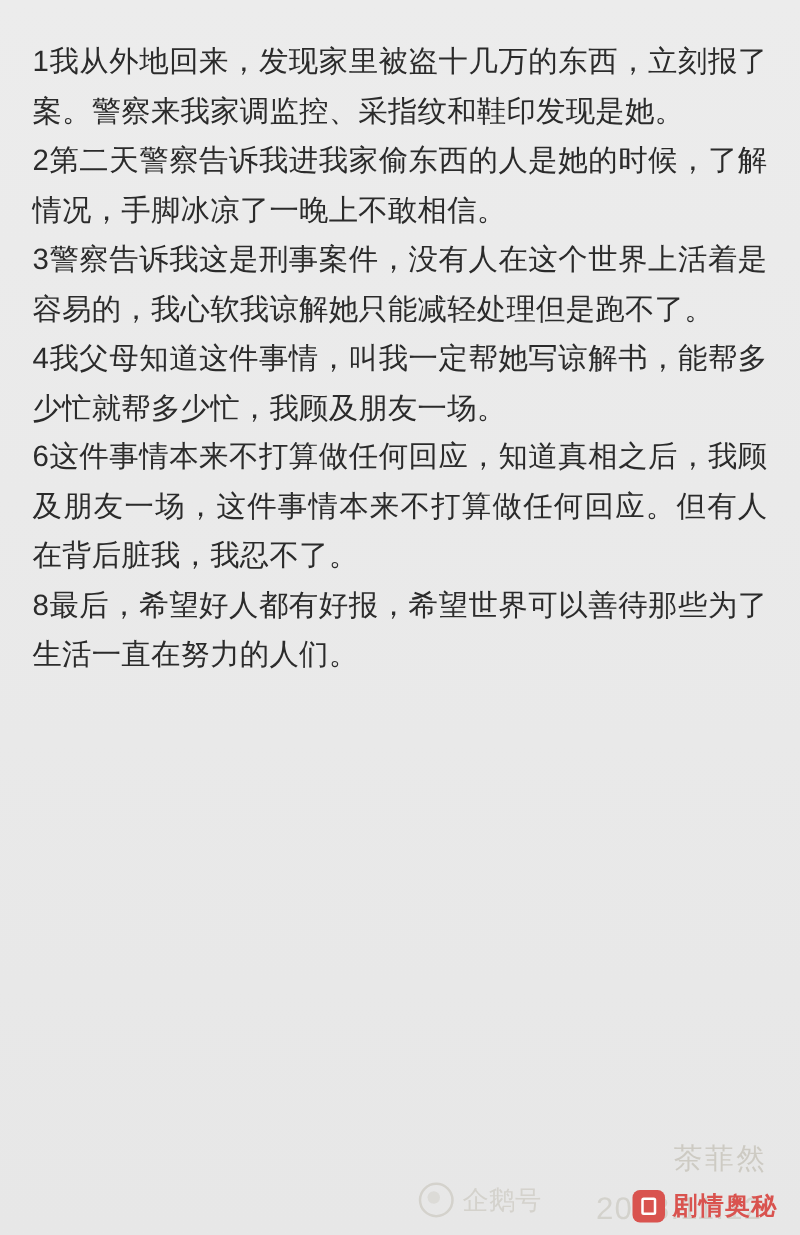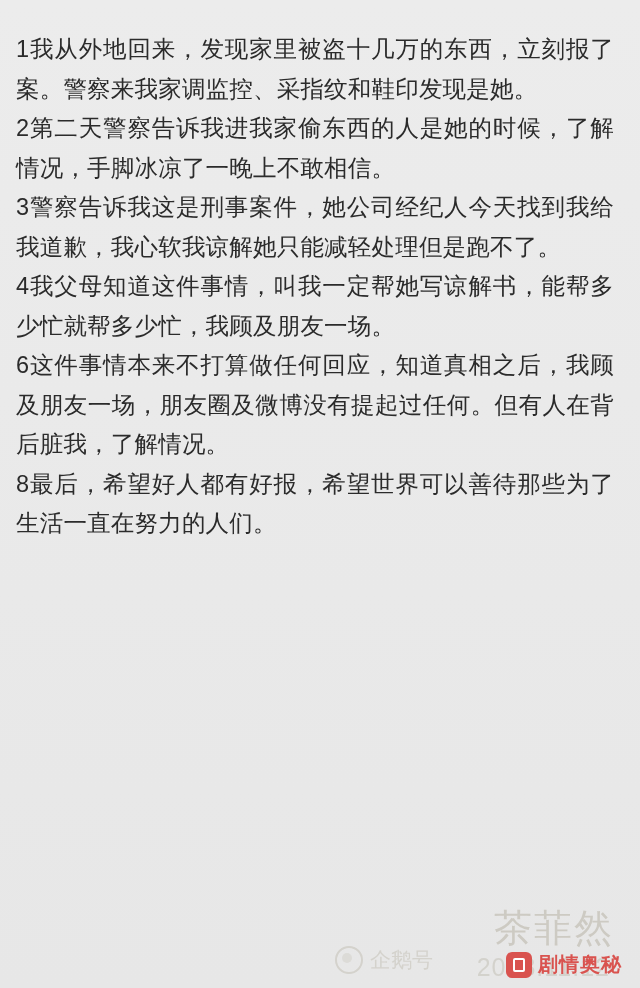--- a/index.html
+++ b/index.html
@@ -12,21 +12,21 @@
     background: #ebebeb;
     font-family: "Liberation Sans", sans-serif;
     overflow: hidden;
   }
   .page {
     position: relative;
     width: 640px;
     height: 988px;
     background: linear-gradient(180deg, #ececec 0%, #e9e9e9 60%, #e7e7e7 100%);
     box-sizing: border-box;
-    padding: 30px 26px 0 16px;
+    padding: 30px 26px 0 26px;
   }
   .statement {
     color: #2b2b2b;
     font-size: 23.5px;
     line-height: 39.5px;
     letter-spacing: 0.2px;
     text-align: justify;
   }
   .para {
     margin: 0;
@@ -37,23 +37,23 @@
     position: absolute;
     left: 0;
     top: 0;
     width: 640px;
     height: 988px;
     pointer-events: none;
   }
   .wm-signature {
     position: absolute;
     right: 26px;
-    bottom: 34px;
+    bottom: 46px;
     color: #c9c6bd;
-    font-size: 38px;
+    font-size: 23px;
     letter-spacing: 2px;
     opacity: 0.85;
     font-family: "Liberation Serif", serif;
   }
   .wm-date {
     position: absolute;
     right: 30px;
     bottom: 6px;
     color: #cfcdc6;
     font-size: 25px;
@@ -126,23 +126,23 @@
   }
 </style>
 </head>
 <body>
 
 <div class="page">
 
   <div class="statement">
     <p class="para">1我从外地回来，发现家里被盗十几万的东西，立刻报了案。警察来我家调监控、采指纹和鞋印发现是她。</p>
     <p class="para">2第二天警察告诉我进我家偷东西的人是她的时候，了解情况，手脚冰凉了一晚上不敢相信。</p>
-    <p class="para">3警察告诉我这是刑事案件，她公司经纪人今天找到我给我道歉，我心软我谅解她只能减轻处理但是跑不了。</p>
+    <p class="para">3警察告诉我这是刑事案件，没有人在这个世界上活着是容易的，我心软我谅解她只能减轻处理但是跑不了。</p>
     <p class="para">4我父母知道这件事情，叫我一定帮她写谅解书，能帮多少忙就帮多少忙，我顾及朋友一场。</p>
-    <p class="para">6这件事情本来不打算做任何回应，知道真相之后，我顾及朋友一场，朋友圈及微博没有提起过任何。但有人在背后脏我，了解情况。</p>
+    <p class="para">6这件事情本来不打算做任何回应，知道真相之后，我顾及朋友一场，这件事情本来不打算做任何回应。但有人在背后脏我，我忍不了。</p>
     <p class="para">8最后，希望好人都有好报，希望世界可以善待那些为了生活一直在努力的人们。</p>
   </div>
 
   <div class="watermark-layer">
     <div class="wm-signature">茶菲然</div>
     <div class="wm-date">2018.11.12</div>
     <div class="wm-center">
       <span class="logo-circle"></span>
       <span>企鹅号</span>
     </div>

